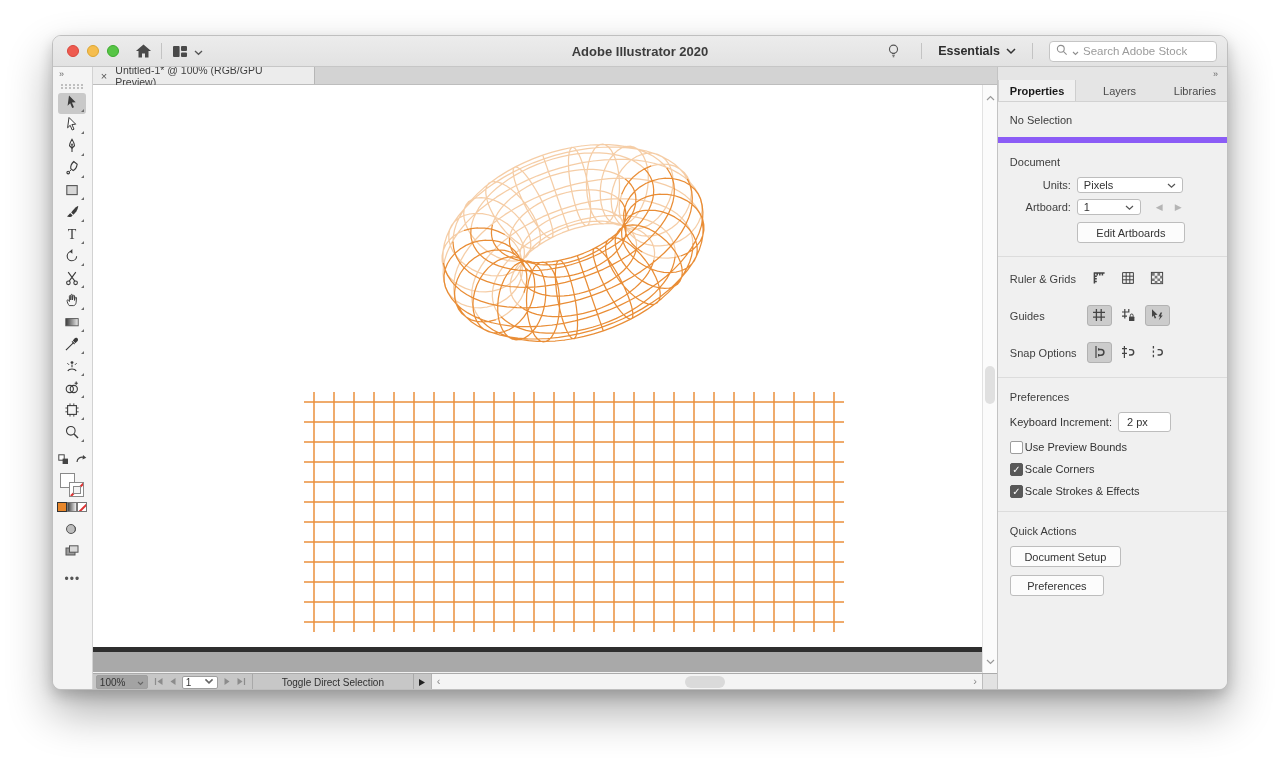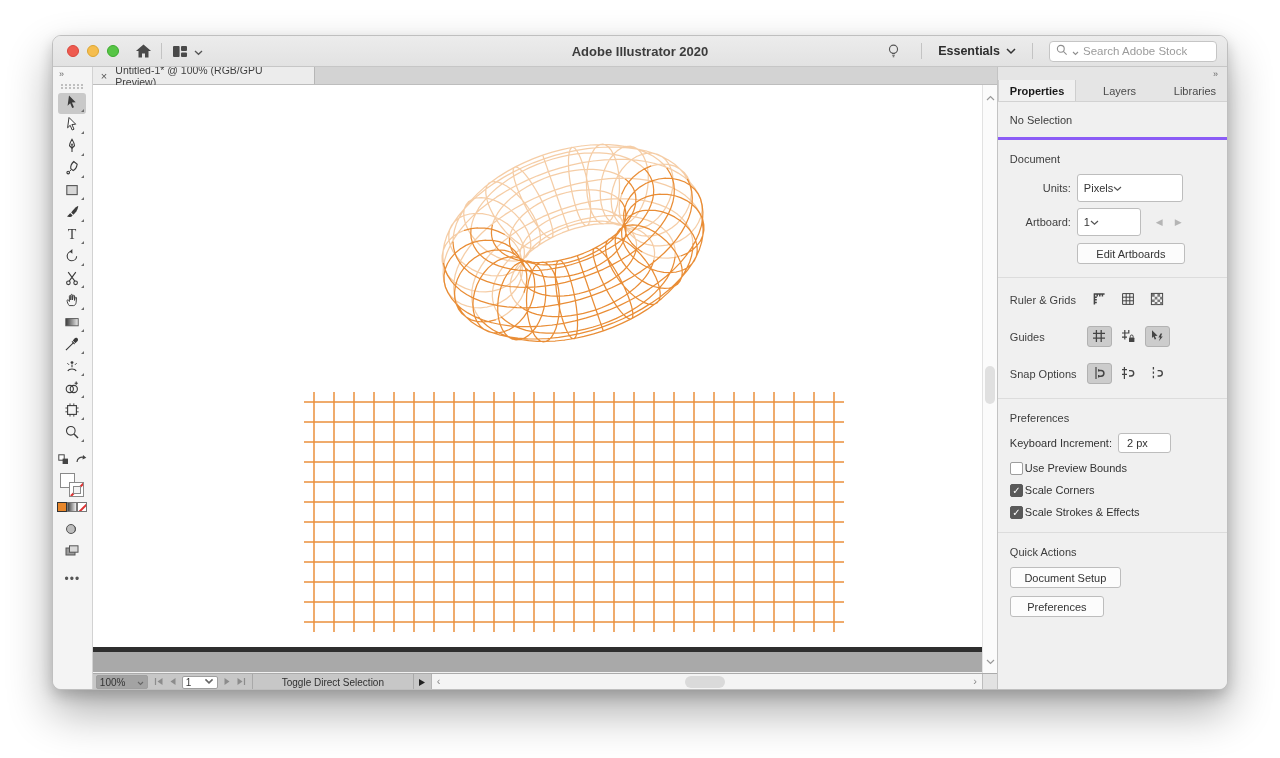--- a/index.html
+++ b/index.html
@@ -96,26 +96,26 @@
 
   
   .rightpanel { width:231px; background:#f0f0f0; border-left:1px solid #c3c3c3; display:flex;
                 flex-direction:column; font-size:11px; color:#333; }
   .panel-strip { height:13px; background:#e5e5e5; display:flex; justify-content:flex-end; align-items:center;
                  padding-right:8px; font-size:9px; color:#666; letter-spacing:1px; }
   .panel-tabs { height:22px; background:#e5e5e5; display:flex; border-bottom:1px solid #d2d2d2;justify-content:space-between; }
   .ptab { padding:0 11px; display:flex; align-items:center; font-size:11px; color:#4a4a4a; }
   .ptab.active { background:#f0f0f0; font-weight:700; color:#191919;
                  border-left:1px solid #cecece; border-right:1px solid #cecece; }
-  .sec-noselect { padding:12px 12px 11px; border-bottom:3px solid #8b5cf6; color:#3c3c3c; }
+  .sec-noselect { padding:12px 12px 11px; border-bottom:6px solid #8b5cf6; color:#3c3c3c; }
   .sec-label { margin:13px 12px 0; color:#3c3c3c; }
   .prow { display:flex; align-items:center; margin-top:9px; padding-left:12px; }
   .plbl { width:61px; text-align:right; margin-right:6px; color:#3f3f3f; }
-  .select { background:#fff; border:1px solid #bdbdbd; border-radius:3px; height:28px;
-            display:flex; align-items:center; padding:0 6px; }
+  .select { background:#fff; border:1px solid #bdbdbd; border-radius:3px; height:16px;
+            display:flex; align-items:center; justify-content:space-between; padding:0 6px; }
   .sel-units { width:106px; }
   .sel-ab { width:64px; }
   .abarrows { display:flex; gap:12px; margin-left:15px; color:#b5b5b5; font-size:9px; }
   .btn { background:#fcfcfc; border:1px solid #bdbdbd; border-radius:3px; height:21px; padding:0 10px;
          font-size:11px; color:#333; display:inline-flex; align-items:center; justify-content:center; }
   .editab { margin:7px 0 0 79px; width:108px; }
   .pdiv { height:1px; background:#dcdcdc; margin-top:13px; }
   .prow3 { display:flex; align-items:center; margin-top:10px; padding-left:12px; height:23px; }
   .plbl3 { width:77px; color:#3f3f3f; }
   .igroup { display:flex; gap:4px; }

